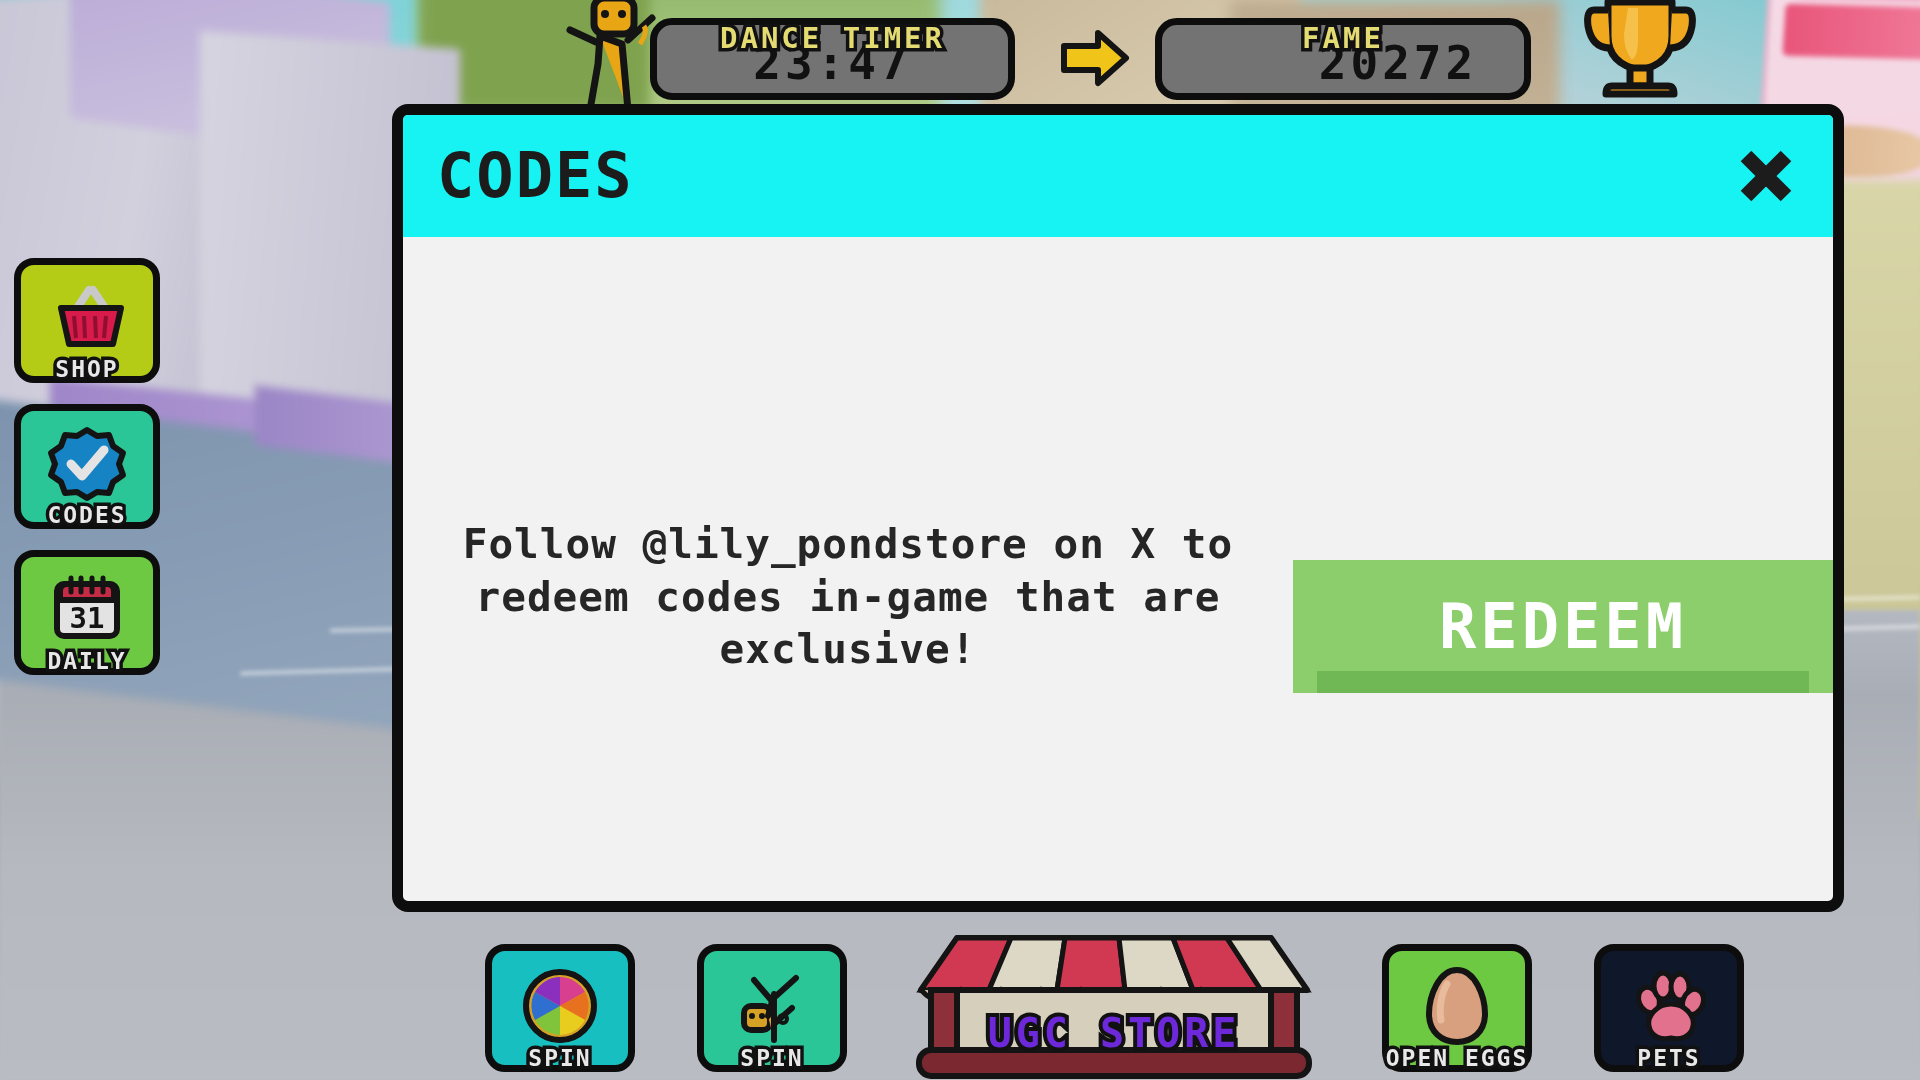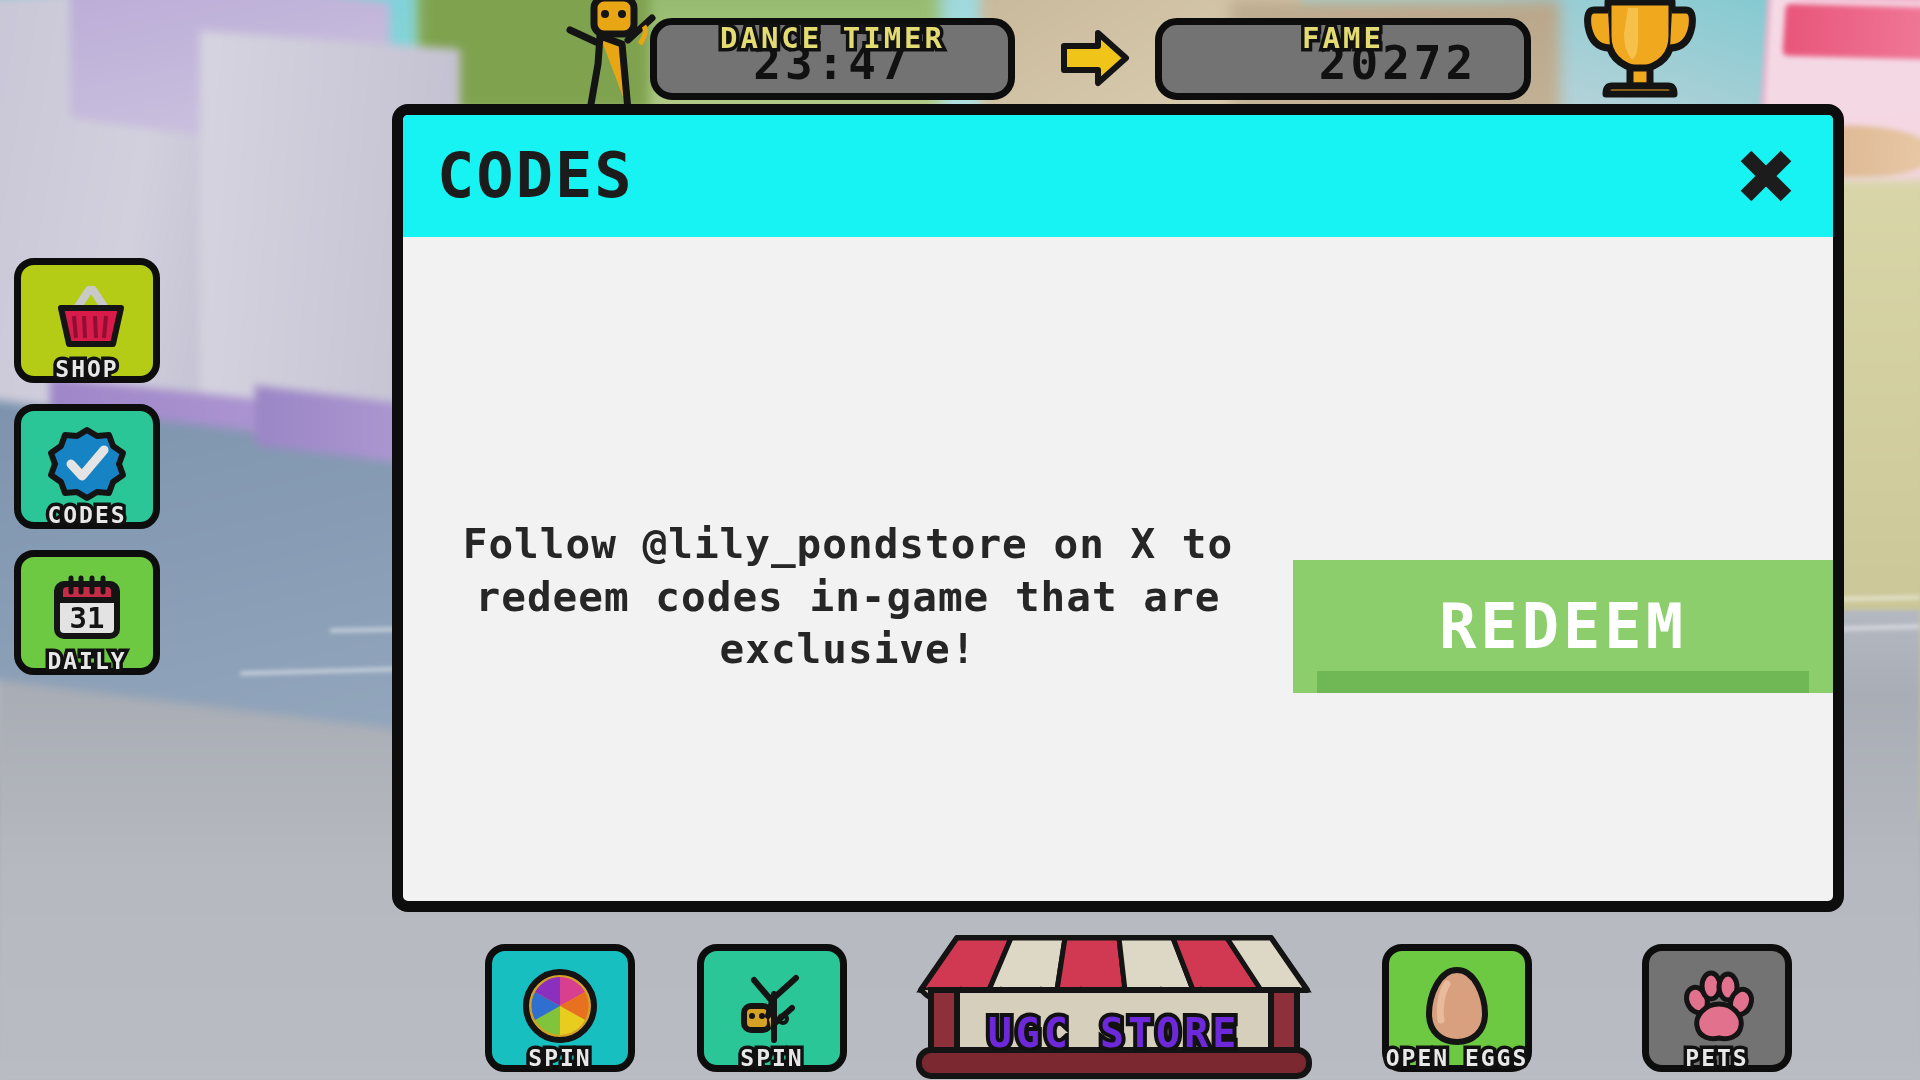--- a/index.html
+++ b/index.html
@@ -159,21 +159,21 @@
     position:absolute; bottom:8px; width:150px; height:128px;
     border:7px solid #0d0d0d; border-radius:20px;
     display:flex; align-items:center; justify-content:center;
     cursor:pointer;
   }
   .bot-btn .btn-icon { width:84px; height:84px; margin-bottom:5px; }
 
   #btn-spin      { left:485px; background:#18bfc0; }
   #btn-dance     { left:697px; background:#2bc697; }
   #btn-opeggs    { left:1382px; background:#6ec942; }
-  #btn-pets      { left:1594px; background:#737373;margin-left:48px; }
+  #btn-pets      { left:1594px; background:#0f172a; }
 
   
   #btn-ugcstore {
     position:absolute; left:905px; bottom:0px; width:418px; height:148px;
     cursor:pointer;
   }
   #ugc-label {
     position:absolute; left:50%; top:78px; transform:translateX(-50%);
     font-family:"DejaVu Sans Mono", monospace;
     font-size:40px; font-weight:bold; letter-spacing:4px; color:#6d28d9;

